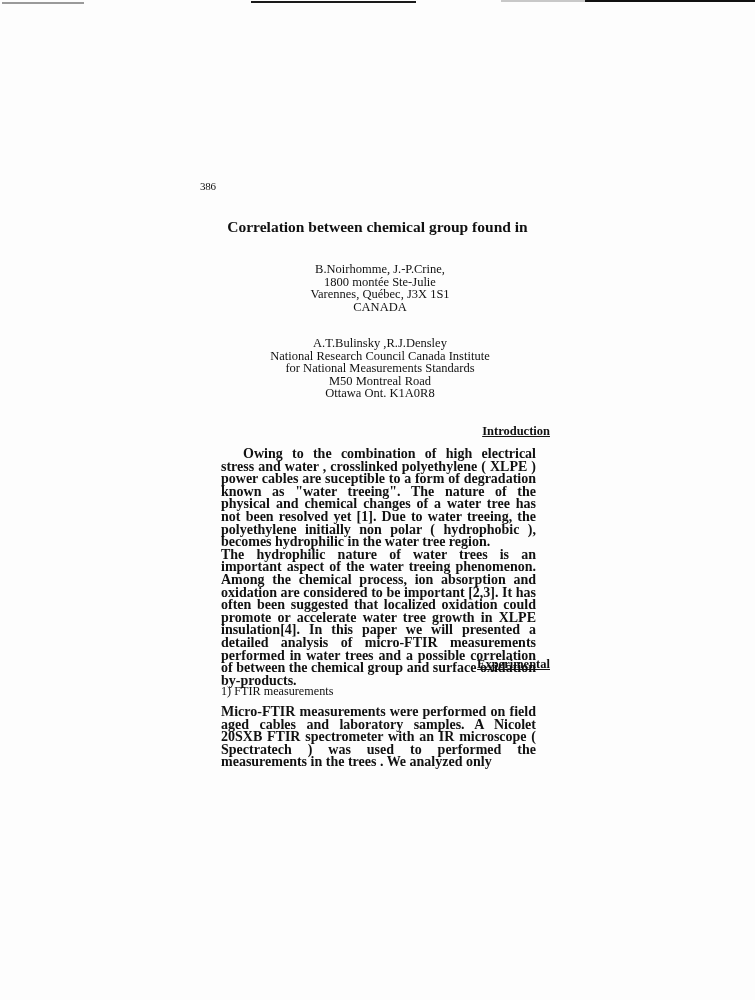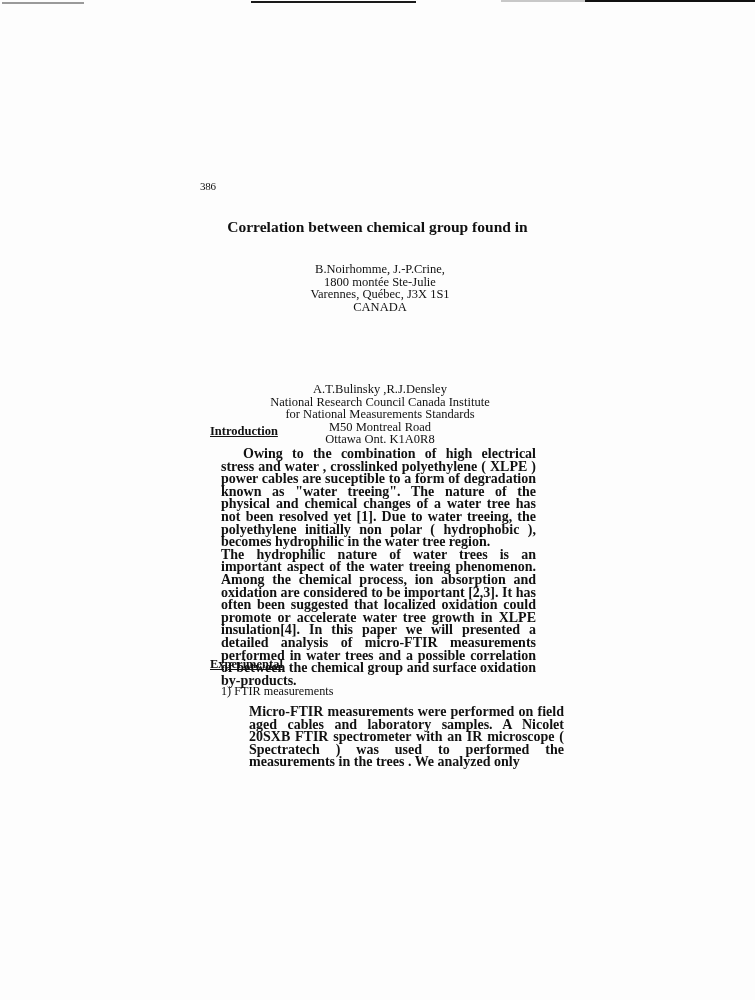--- a/index.html
+++ b/index.html
@@ -45,27 +45,27 @@
     .author-block {
       position: absolute;
       left: 230px;
       width: 300px;
       text-align: center;
       font-size: 12.5px;
       line-height: 12.6px;
     }
     .author-block .names { font-weight: normal; }
     .ab1 { top: 263px; }
-    .ab2 { top: 337px; margin-top: 46px; }
+    .ab2 { top: 337px; }
 
     .section-heading {
       position: absolute;
       left: 210px;
       width: 340px;
-      text-align: left;
+      text-align: right;
       font-weight: bold;
       font-size: 12.5px;
       text-decoration: underline;
     }
     .h-intro { top: 424px; }
     .h-exp { top: 657px; }
 
     .body-text {
       position: absolute;
       left: 221px;
@@ -81,21 +81,21 @@
     .body-text p.indent {
       text-indent: 22px;
     }
     .intro-text { top: 448px; }
     .subheading {
       position: absolute;
       left: 221px;
       top: 684px;
       font-size: 12.2px;
     }
-    .exp-text { top: 706px; margin-left: 28px; }
+    .exp-text { top: 706px; }
   </style>
 </head>
 <body>
 
 <div class="scan-line l1"></div>
 <div class="scan-line l2"></div>
 <div class="scan-line l3"></div>
 <div class="scan-line l4"></div>
 
 <div class="page-number">386</div>

